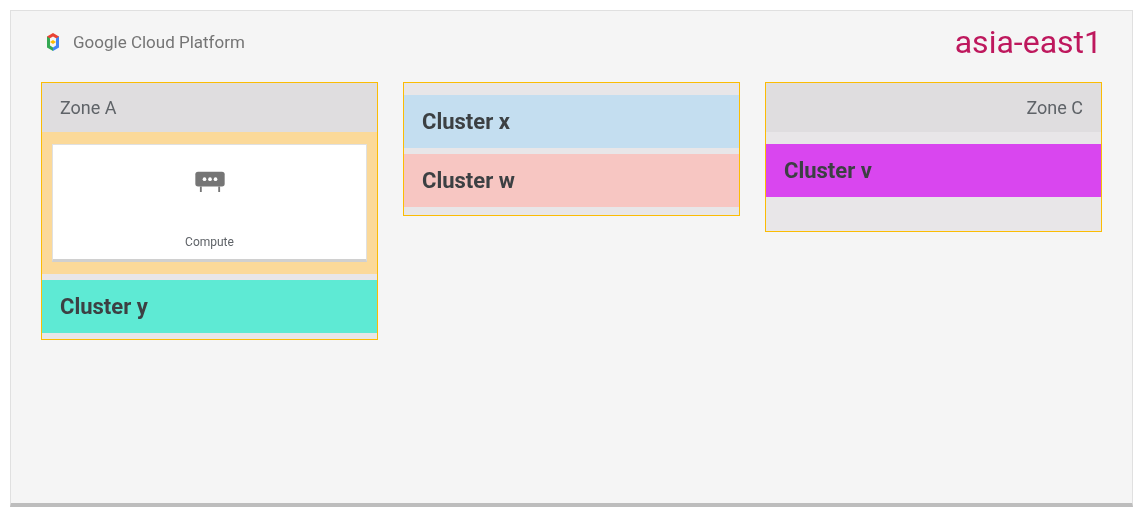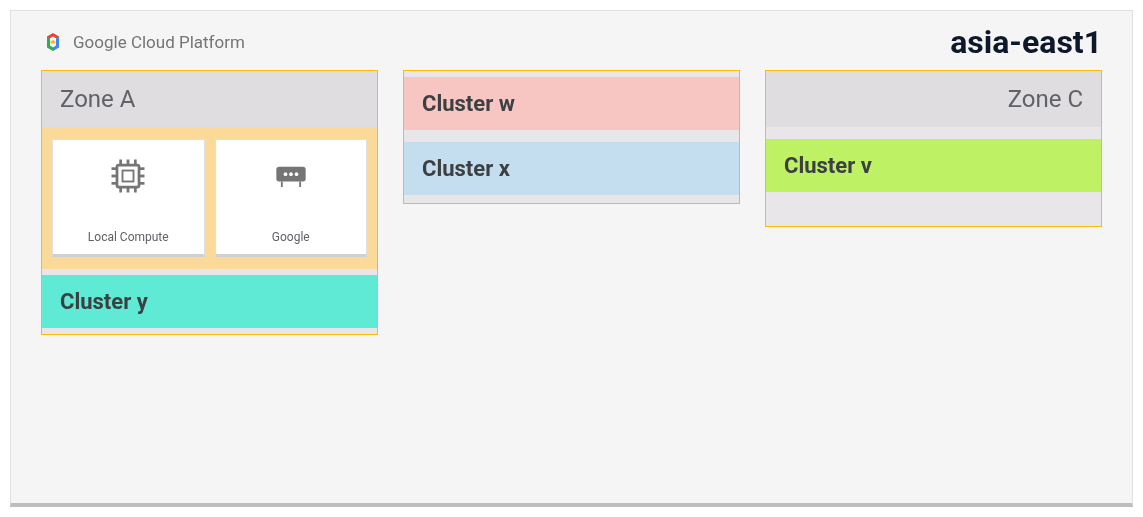--- a/index.html
+++ b/index.html
@@ -16,72 +16,72 @@
       border-left: 1px solid #e0e0e0;
       border-right: 1px solid #e0e0e0;
       border-bottom: 4px solid #bdbdbd;
       padding: 12px 30px 20px 30px;
       position: relative;
     }
     .region-header {
       display: flex;
       justify-content: space-between;
       align-items: center;
-      margin-bottom: 9px;
+      margin-bottom: 21px;
     }
     .gcp-logo {
       display: flex;
       align-items: center;
       gap: 8px;
     }
     .gcp-logo-icon {
       width: 24px;
       height: 24px;
     }
     .gcp-logo-text {
       color: #757575;
       font-size: 17px;
       font-weight: 400;
     }
     .region-name {
-      color: #0f172a;
+      color: #be185d;
       font-size: 32px;
-      font-weight: 700;
+      font-weight: 400;
     }
     .zones-row {
       display: flex;
       gap: 25px;
       align-items: flex-start;
     }
     .zone {
       width: 340px;
       border: 1.5px solid #fbbc04;
       background: #e8e6e8;
       display: flex;
       flex-direction: column;
     }
     .zone-header {
       background: #dfdddf;
       padding: 14px 18px;
-      font-size: 24px;
+      font-size: 18px;
       color: #5f6368;
       font-weight: 400;
     }
     .zone-a-header { text-align: left; }
     .zone-b-header { text-align: center; }
     .zone-c-header { text-align: right; padding-left: 33px; }
     .cluster {
       padding: 14px 18px;
       font-size: 22px;
       font-weight: 700;
       color: #3c4043;
     }
     .cluster-x { background: #c4def0; margin-top: 12px; }
     .cluster-w { background: #f7c6c2; margin-top: 6px; }
-    .cluster-v { background: #bef264; margin-top: 12px; }
+    .cluster-v { background: #d946ef; margin-top: 12px; }
     .cluster-y { background: #5eead4; margin-top: 6px; margin-bottom: 6px; }
     .resources-row {
       display: flex;
       gap: 10px;
       margin-top: 12px;
       margin-bottom: 4px;
     }
     .resource-card {
       flex: 1;
       background: #fff;
@@ -142,59 +142,38 @@
 
   <div class="zones-row">
 
     <div class="zone zone-a">
       <div class="zone-header zone-a-header">Zone A</div>
       <div class="cluster-z-wrapper">
         <div class="resources-row">
           <div class="resource-card">
             <div class="resource-icon">
               <svg viewBox="0 0 48 48" width="44" height="44" fill="#757575">
-                <rect x="12" y="12" width="24" height="24" rx="2" fill="none" stroke="#757575" stroke-width="3"></rect>
-                <rect x="18" y="18" width="12" height="12" fill="none" stroke="#757575" stroke-width="2"></rect>
-                <line x1="16" y1="6" x2="16" y2="12" stroke="#757575" stroke-width="3"></line>
-                <line x1="24" y1="6" x2="24" y2="12" stroke="#757575" stroke-width="3"></line>
-                <line x1="32" y1="6" x2="32" y2="12" stroke="#757575" stroke-width="3"></line>
-                <line x1="16" y1="36" x2="16" y2="42" stroke="#757575" stroke-width="3"></line>
-                <line x1="24" y1="36" x2="24" y2="42" stroke="#757575" stroke-width="3"></line>
-                <line x1="32" y1="36" x2="32" y2="42" stroke="#757575" stroke-width="3"></line>
-                <line x1="6" y1="16" x2="12" y2="16" stroke="#757575" stroke-width="3"></line>
-                <line x1="6" y1="24" x2="12" y2="24" stroke="#757575" stroke-width="3"></line>
-                <line x1="6" y1="32" x2="12" y2="32" stroke="#757575" stroke-width="3"></line>
-                <line x1="36" y1="16" x2="42" y2="16" stroke="#757575" stroke-width="3"></line>
-                <line x1="36" y1="24" x2="42" y2="24" stroke="#757575" stroke-width="3"></line>
-                <line x1="36" y1="32" x2="42" y2="32" stroke="#757575" stroke-width="3"></line>
-              </svg>
-            </div>
-            <div class="resource-label">Local Compute</div>
-          </div>
-          <div class="resource-card">
-            <div class="resource-icon">
-              <svg viewBox="0 0 48 48" width="44" height="44" fill="#757575">
                 <rect x="8" y="14" width="32" height="16" rx="3"></rect>
                 <circle cx="18" cy="22" r="2" fill="#fff"></circle>
                 <circle cx="24" cy="22" r="2" fill="#fff"></circle>
                 <circle cx="30" cy="22" r="2" fill="#fff"></circle>
                 <line x1="14" y1="30" x2="14" y2="36" stroke="#757575" stroke-width="2"></line>
                 <line x1="34" y1="30" x2="34" y2="36" stroke="#757575" stroke-width="2"></line>
               </svg>
             </div>
-            <div class="resource-label">Google</div>
+            <div class="resource-label">Compute</div>
           </div>
         </div>
       </div>
       <div class="cluster cluster-y">Cluster y</div>
     </div>
 
     <div class="zone zone-b">
+      <div class="cluster cluster-x">Cluster x</div>
       <div class="cluster cluster-w">Cluster w</div>
-      <div class="cluster cluster-x">Cluster x</div>
       <div class="spacer-b"></div>
     </div>
 
     <div class="zone zone-c">
       <div class="zone-header zone-c-header">Zone C</div>
       <div class="cluster cluster-v">Cluster v</div>
       <div class="spacer-c"></div>
     </div>
   </div>
 </div>

